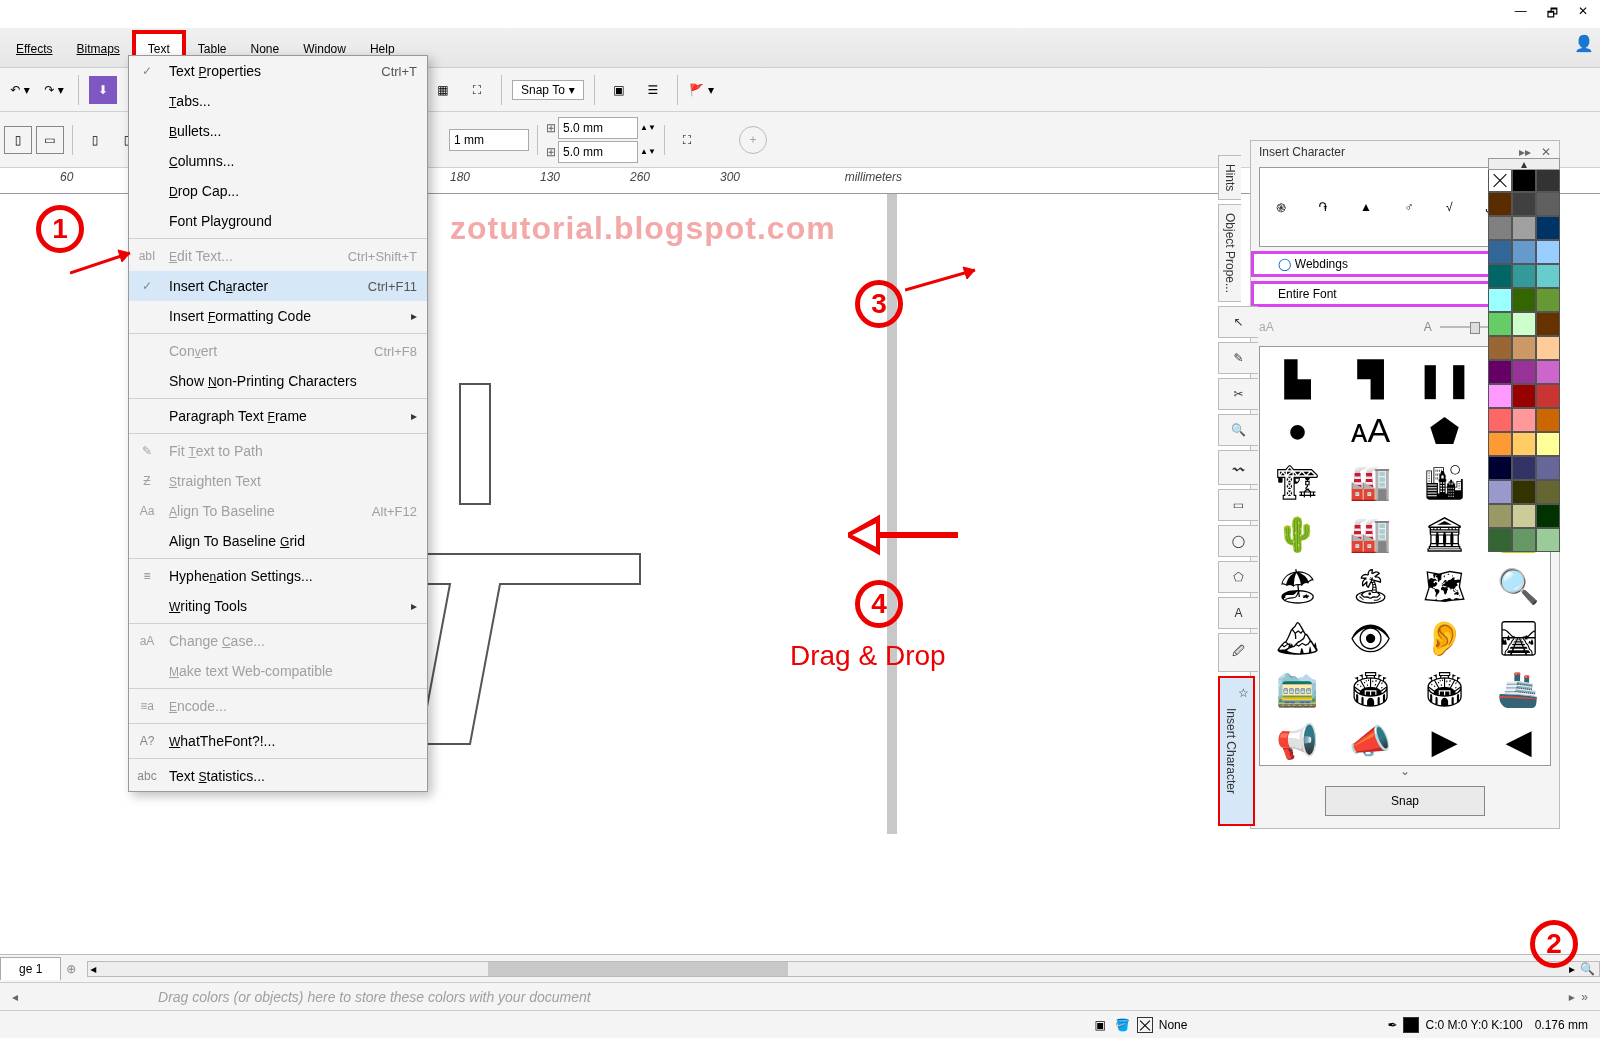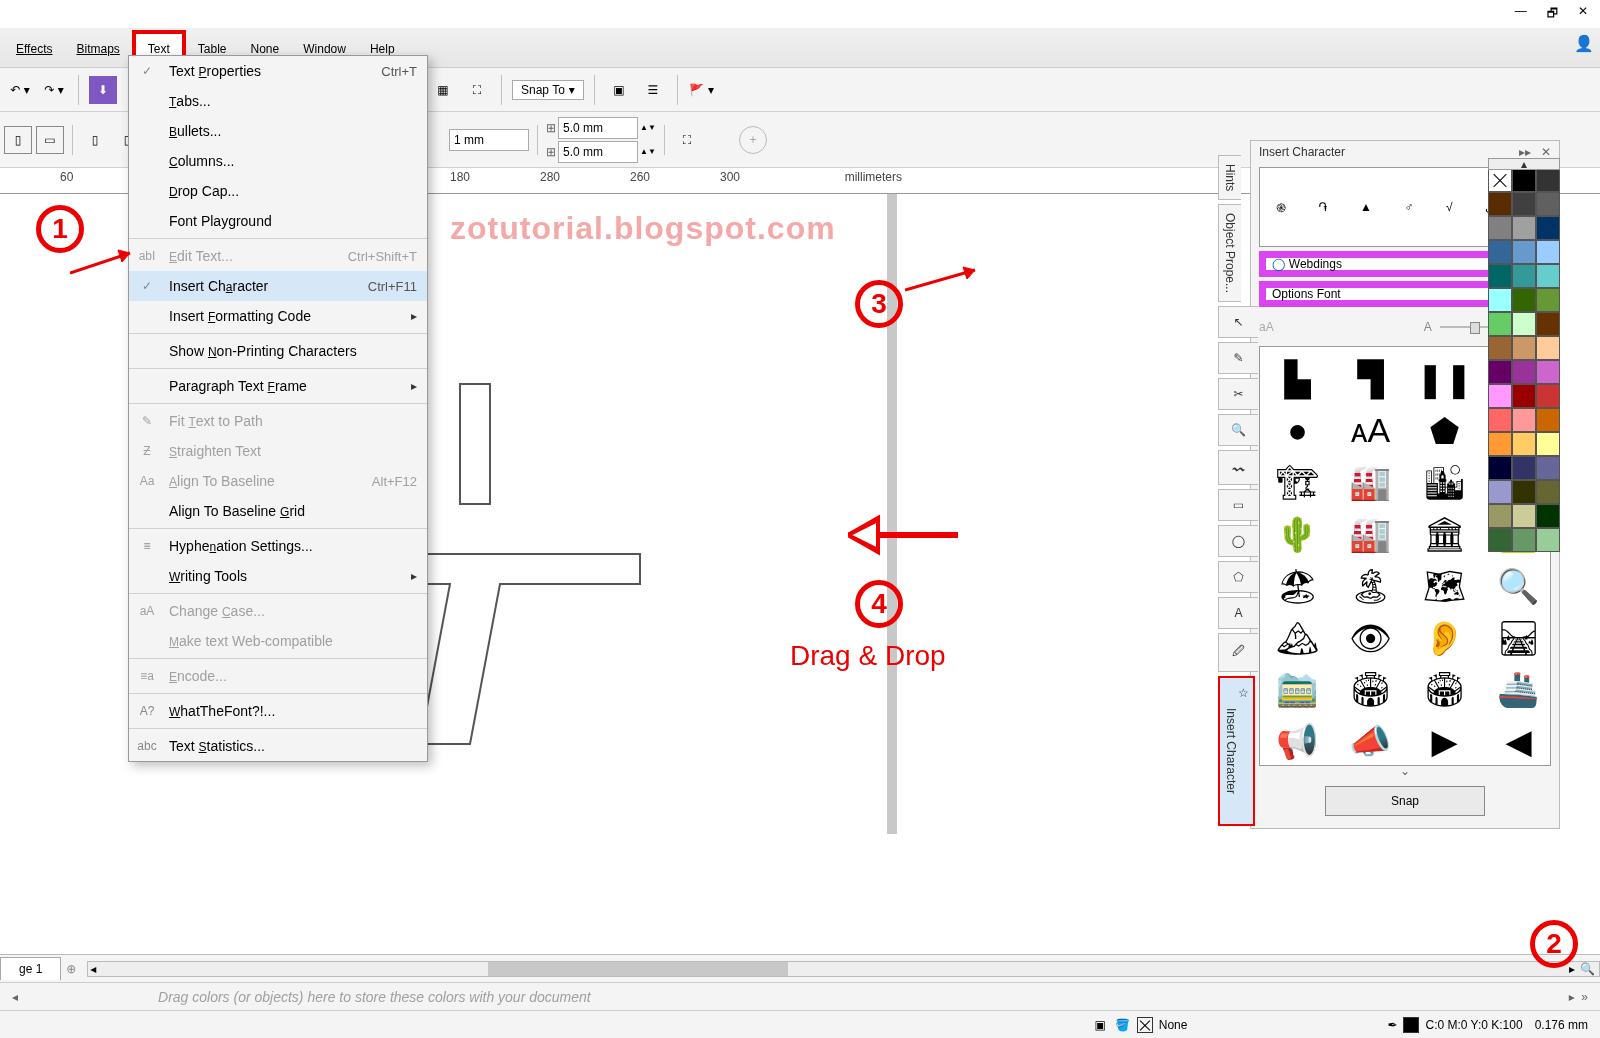--- a/index.html
+++ b/index.html
@@ -13,21 +13,21 @@
 
 .toolbar { height:44px; background:#f4f4f4; border-bottom:1px solid #d0d0d0; display:flex; align-items:center; gap:6px; padding:0 6px; }
 .propbar { height:56px; background:#f4f4f4; border-bottom:1px solid #d0d0d0; display:flex; align-items:center; gap:4px; padding:0 4px; }
 .tbtn { width:28px; height:28px; display:flex; align-items:center; justify-content:center; border:1px solid transparent; background:#fff0; }
 .tinput { width:80px; height:22px; border:1px solid #aaa; background:#fff; font-size:12px; padding:0 4px;}
 .sep { width:1px; height:30px; background:#c0c0c0; margin:0 4px; }
 .snap { background:#fff; border:1px solid #aaa; padding:2px 8px; display:flex; align-items:center; gap:4px;}
 
 
 .ruler { height:26px; background:#fff; border-bottom:1px solid #999; position:relative; font-size:11px; color:#444;}
-.ruler .lbl { position:absolute; top:2px; }
+.ruler .lbl { position:absolute; top:2px;font-style:italic; }
 
 
 .docarea { position:relative; height:640px; background:#fff; }
 .page-edge { position:absolute; right:703px; top:0; bottom:0; width:10px; background:#c8c8c8;}
 
 
 .dropdown { position:absolute; left:128px; top:55px; width:300px; background:#f4f4f4; border:1px solid #999; box-shadow:4px 4px 10px rgba(0,0,0,.25); z-index:50;}
 .dropdown .row { display:flex; align-items:center; height:30px; padding:0 10px 0 2px; }
 .dropdown .row.sep-row { height:1px; background:#d0d0d0; margin:2px 0; padding:0;}
 .dropdown .ico { width:32px; text-align:center; color:#888; }
@@ -35,21 +35,21 @@
 .dropdown .sc { color:#555; font-size:13px; }
 .dropdown .row.hover { background:#d6e8f7; }
 .dropdown .row.dis .lab, .dropdown .row.dis .ico, .dropdown .row.dis .sc { color:#a0a0a0; }
 .dropdown .arrow { color:#333; }
 .u { text-decoration:underline; }
 
 
 .docker { position:absolute; right:40px; top:140px; width:310px; background:#f4f4f4; border:1px solid #bbb; }
 .docker .titlebar { display:flex; align-items:center; justify-content:space-between; padding:4px 8px; font-size:13px; color:#333; }
 .docker .preview { background:#fff; border:1px solid #999; margin:4px 8px; height:80px; display:flex; align-items:center; justify-content:space-around; font-size:28px;}
-.docker select, .docker .sellike { width:calc(100% - 16px); margin:4px 8px; height:26px; border:7px solid #d946ef; background:#fff; font-size:14px; padding:0 6px;}
+.docker select, .docker .sellike { width:calc(100% - 16px); margin:4px 0; height:26px; border:3px solid #d946ef; background:#fff; font-size:14px; padding:0 24px;}
 .docker .slider { display:flex; align-items:center; gap:8px; padding:4px 8px; color:#777;}
 .docker .grid { background:#fff; border:1px solid #999; margin:4px 8px; height:420px; display:grid; grid-template-columns:repeat(4,1fr); overflow:hidden; padding:8px 4px 0 10px; gap:4px 18px;}
 .docker .cell { display:flex; align-items:center; justify-content:center; font-size:34px; color:#000;}
 .docker .copybtn { margin:8px auto 12px; display:block; width:160px; height:30px; background:#eaeaea; border:1px solid #888;}
 .docker-tabs { position:absolute; right:0; top:155px; width:40px; }
 .docker-tabs .vt { writing-mode:vertical-rl; text-align:center; padding:8px 4px; font-size:12px; color:#333; background:#f4f4f4; border:1px solid #bbb; border-right:none; margin-bottom:4px;}
 .docker-tabs .vt.active { background:#d6e8f7; border:2px solid #e00; }
 
 
 .palette { position:absolute; right:40px; top:168px; display:grid; grid-template-columns:repeat(3,24px); grid-auto-rows:24px; gap:0;}
@@ -152,21 +152,21 @@
   </div>
   <div class="sep"></div>
   <div class="tbtn">⛶</div>
   <div style="width:30px"></div>
   <div class="tbtn" style="border:1px solid #bbb;border-radius:50%;color:#999;">＋</div>
 </div>
 
 <div class="ruler">
   <span class="lbl" style="left:60px">60</span>
   <span class="lbl" style="left:450px">180</span>
-  <span class="lbl" style="left:540px">280</span>
+  <span class="lbl" style="left:540px">130</span>
   <span class="lbl" style="left:630px">260</span>
   <span class="lbl" style="left:720px">300</span>
   <span class="lbl" style="right:698px">millimeters</span>
 </div>
 
 <div class="docarea">
   <svg class="shape" style="left:0;top:130px;" width="720" height="520">
     <path d="M 0 300 A 140 140 0 0 1 0 20" fill="none" stroke="#555" stroke-width="2"></path>
     <rect x="460" y="60" width="30" height="120" fill="none" stroke="#555" stroke-width="2"></rect>
     <path d="M 300 230 L 640 230 L 640 260 L 500 260 L 470 420 L 420 420 L 450 260 L 300 260 Z" fill="none" stroke="#555" stroke-width="2"></path>
@@ -210,20 +210,25 @@
       <span class="ico">✓</span>
       <span class="lab">Insert Ch<span class="u">a</span>racter</span>
       <span class="sc">Ctrl+F11</span>
     </div>
     <div class="row">
       <span class="ico"></span>
       <span class="lab">Insert <span class="u">F</span>ormatting Code</span>
       <span class="arrow">▸</span>
     </div>
     <div class="row sep-row"></div>
+    <div class="row dis">
+      <span class="ico"></span>
+      <span class="lab">Con<span class="u">v</span>ert</span>
+      <span class="sc">Ctrl+F8</span>
+    </div>
     <div class="row">
       <span class="ico"></span>
       <span class="lab">Show <span class="u">N</span>on-Printing Characters</span>
     </div>
     <div class="row sep-row"></div>
     <div class="row">
       <span class="ico"></span>
       <span class="lab">Paragraph Text <span class="u">F</span>rame</span>
       <span class="arrow">▸</span>
     </div>
@@ -293,21 +298,21 @@
       <span>♂</span>
       <span>√</span>
       <span>ي</span>
       <span>‒</span>
     </div>
   <div class="sellike" style="display:flex;align-items:center;justify-content:space-between;">
     <span><span style="color:#06c;">◯</span> <span>Webdings</span></span>
       <span>⌄</span>
   </div>
   <div class="sellike" style="display:flex;align-items:center;justify-content:space-between;">
-    <span>Options Font</span>
+    <span>Entire Font</span>
       <span>⌄</span>
   </div>
   <div class="slider">
     <span style="font-size:12px;color:#aaa;">aA</span>
     <span style="flex:1"></span>
     <span style="color:#888;">A</span>
     <span style="display:inline-block;width:90px;border-top:2px solid #bbb;position:relative;">
         <span style="position:absolute;left:30px;top:-6px;width:10px;height:12px;background:#ddd;border:1px solid #888;"></span>
       </span>
     <span style="font-size:20px;color:#888;">A</span>

